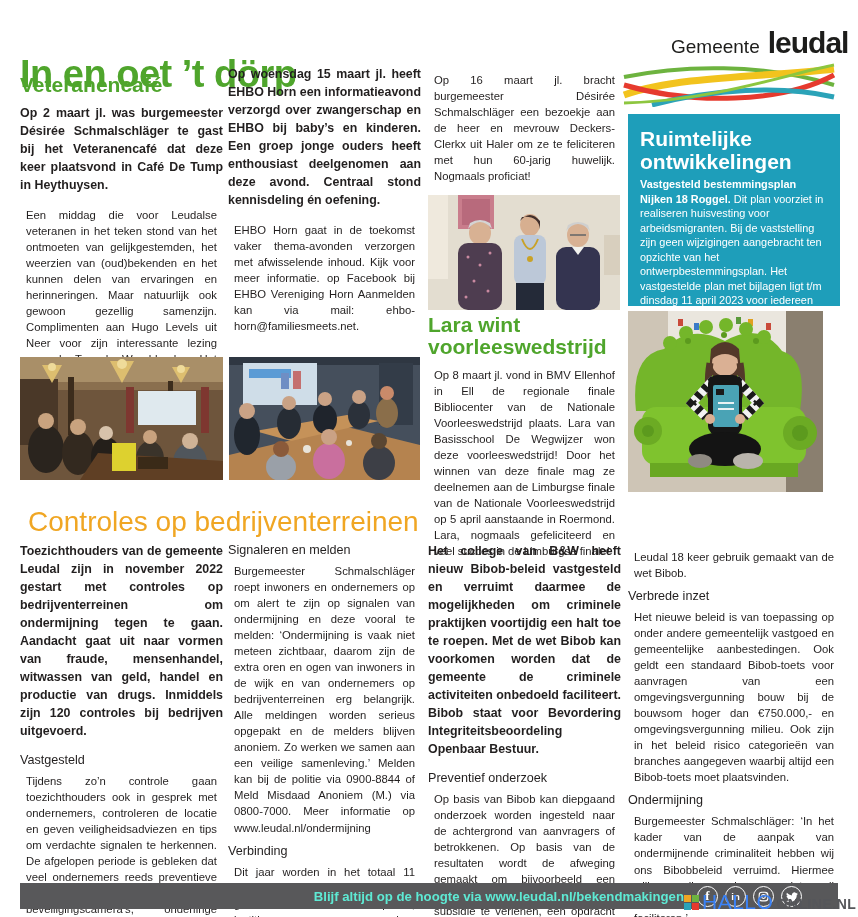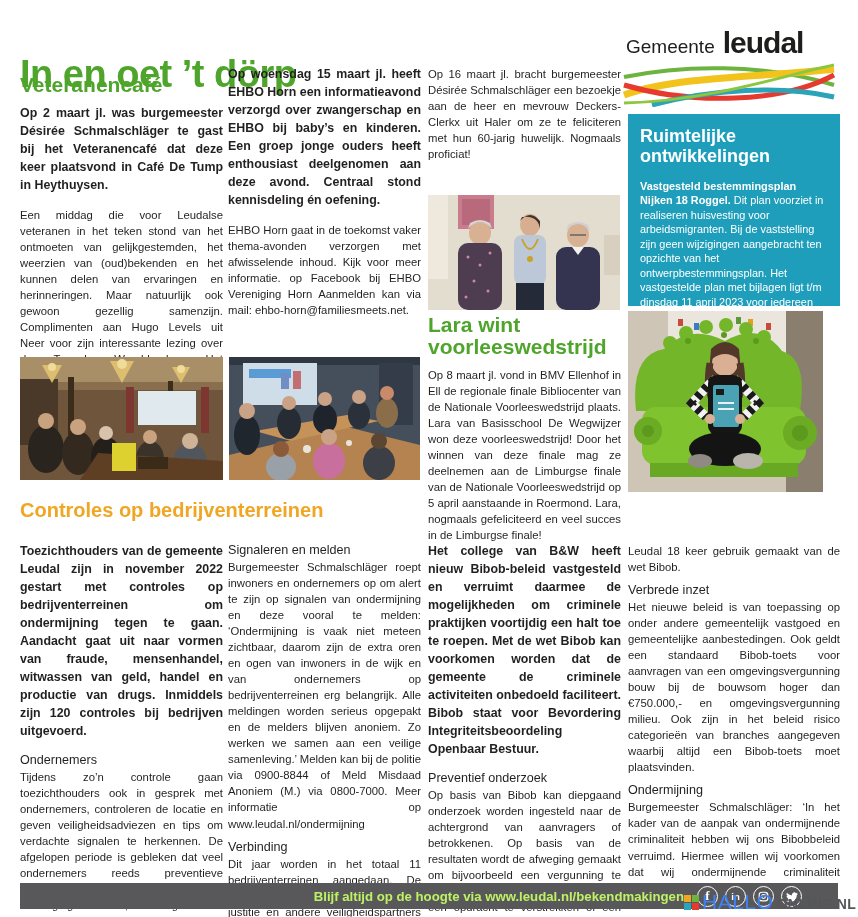--- a/index.html
+++ b/index.html
@@ -11,52 +11,52 @@
   }
   
   .masthead-title {
     position:absolute; left:20px; top:28px; width:430px;
     font-size:38px; font-weight:bold; color:var(--green,#4fa52c); letter-spacing:-0.5px;
   }
   .h-col {
     font-size:21px; font-weight:bold; color:var(--green,#4fa52c);
     line-height:1.04; margin:0 0 9px 0;
   }
-  .big-h { position:absolute; font-size:20px; font-weight:bold; margin:0; line-height:1; }
+  .big-h { position:absolute; font-size:28px; font-weight:normal; margin:8px; line-height:1; }
   .big-h.orange { color:var(--orange,#f0a623); }
   .big-h.teal  { color:var(--teal,#1a93ae); }
   .sub { font-size:12.6px; font-weight:normal; margin:8px 0 2px 0; }
   
   .col { position:absolute; }
   .intro { font-weight:bold; font-size:12.4px; line-height:1.45; text-align:justify; margin:0 0 12px 0; }
-  .bt    { font-size:11.3px; line-height:1.42; text-align:justify; margin:0; }
+  .bt    { font-size:11.3px; line-height:1.42; text-align:justify; margin:6px; }
   
   .box {
     position:absolute; left:628px; top:114px; width:212px; height:192px;
     background:var(--box_bg,#1e9eba); color:#fff; box-sizing:border-box; padding:13px 12px 10px 12px;
   }
-  .box h2 { font-size:18px; font-weight:bold; line-height:1.1; margin:0 0 12px 0; }
+  .box h2 { font-size:21px; font-weight:bold; line-height:1.1; margin:0 0 4px 0; }
   .box p  { font-size:10.9px; line-height:1.33; margin:0; text-align:left; }
   .box .lead { font-weight:bold; }
   
   .photo { position:absolute; display:block; }
   .photo svg { display:block; width:100%; height:100%; }
   
   .logo { position:absolute; left:622px; top:26px; width:216px; }
   .logo-row { display:flex; align-items:baseline; gap:8px; justify-content:flex-start; padding-left:4px; }
-  .logo-gemeente { font-size:19px; color:#1d1d1b; }
+  .logo-gemeente { font-size:19px; color:#1d1d1b;margin-left:45px; }
   .logo-leudal   { font-size:30px; font-weight:800; color:#1d1d1b; letter-spacing:-1px; }
   .logo-swoosh { margin-top:1px; }
   
   .bar {
     position:absolute; left:20px; top:883px; width:818px; height:26px;
     background:var(--bar_bg,#58585a); display:flex; align-items:center;
     justify-content:flex-end; gap:13px; padding-right:36px; box-sizing:border-box;
   }
-  .bar-text { color:#bef264; font-weight:bold; font-size:13.2px; }
+  .bar-text { color:#5eead4; font-weight:bold; font-size:13.2px; }
   .social { display:flex; gap:7px; }
   .ic {
     width:21px; height:21px; border:1.5px solid #fff; border-radius:50%;
     display:flex; align-items:center; justify-content:center; color:#fff;
     font-weight:bold; font-size:11px; box-sizing:border-box; cursor:pointer;
   }
   .ic svg { width:13px; height:13px; display:block; }
   
   .hallo {
     position:absolute; left:684px; top:890px; display:flex; align-items:baseline; gap:3px; z-index:5;
@@ -248,21 +248,21 @@
         <circle cx="112" cy="108" r="5" fill="#dab094"></circle>
       <ellipse cx="97" cy="138" rx="36" ry="17" fill="#141414"></ellipse>
       <ellipse cx="120" cy="150" rx="15" ry="8" fill="#b9b4ac"></ellipse>
       <ellipse cx="72" cy="150" rx="12" ry="7" fill="#8f8a82"></ellipse>
     </svg>
   </span>
 
   <h2 class="big-h orange" style="left:20px; top:500px; width:410px;">Controles op bedrijventerreinen</h2>
   <div class="col" style="left:20px; top:543px; width:203px;">
     <p class="intro">Toezichthouders van de gemeente Leudal zijn in november 2022 gestart met controles op bedrijventerreinen om ondermijning tegen te gaan. Aandacht gaat uit naar vormen van fraude, mensenhandel, witwassen van geld, handel en productie van drugs. Inmiddels zijn 120 controles bij bedrijven uitgevoerd.</p>
-    <h3 class="sub">Ondernemers</h3>
+    <h3 class="sub">Vastgesteld</h3>
     <p class="bt">Tijdens zo’n controle gaan toezichthouders ook in gesprek met ondernemers, controleren de locatie en geven veiligheidsadviezen en tips om verdachte signalen te herkennen. De afgelopen periode is gebleken dat veel ondernemers reeds preventieve maatregelen hebben getroffen, zoals beveiligingscamera’s, onderlinge sociale controle, het regelmatig kijken bij verhuurde loodsen en goede huurcontracten. Ondernemers geven aan dit waardevolle gesprekken te vinden.</p>
   </div>
   <div class="col" style="left:228px; top:543px; width:193px;">
     <h3 class="sub" style="margin-top:0;">Signaleren en melden</h3>
     <p class="bt">Burgemeester Schmalschläger roept inwoners en ondernemers op om alert te zijn op signalen van ondermijning en deze vooral te melden: ‘Ondermijning is vaak niet meteen zichtbaar, daarom zijn de extra oren en ogen van inwoners in de wijk en van ondernemers op bedrijventerreinen erg belangrijk. Alle meldingen worden serieus opgepakt en de melders blijven anoniem. Zo werken we samen aan een veilige samenleving.’ Melden kan bij de politie via 0900-8844 of Meld Misdaad Anoniem (M.) via 0800-7000. Meer informatie op www.leudal.nl/ondermijning</p>
     <h3 class="sub">Verbinding</h3>
     <p class="bt">Dit jaar worden in het totaal 11 bedrijventerreinen aangedaan. De gemeente werkt samen met politie, justitie en andere veiligheidspartners in de aanpak van ondermijning en zoekt daarbij actief de verbinding met de samenleving.</p>
   </div>
 
   <div class="col" style="left:428px; top:543px; width:193px;">

